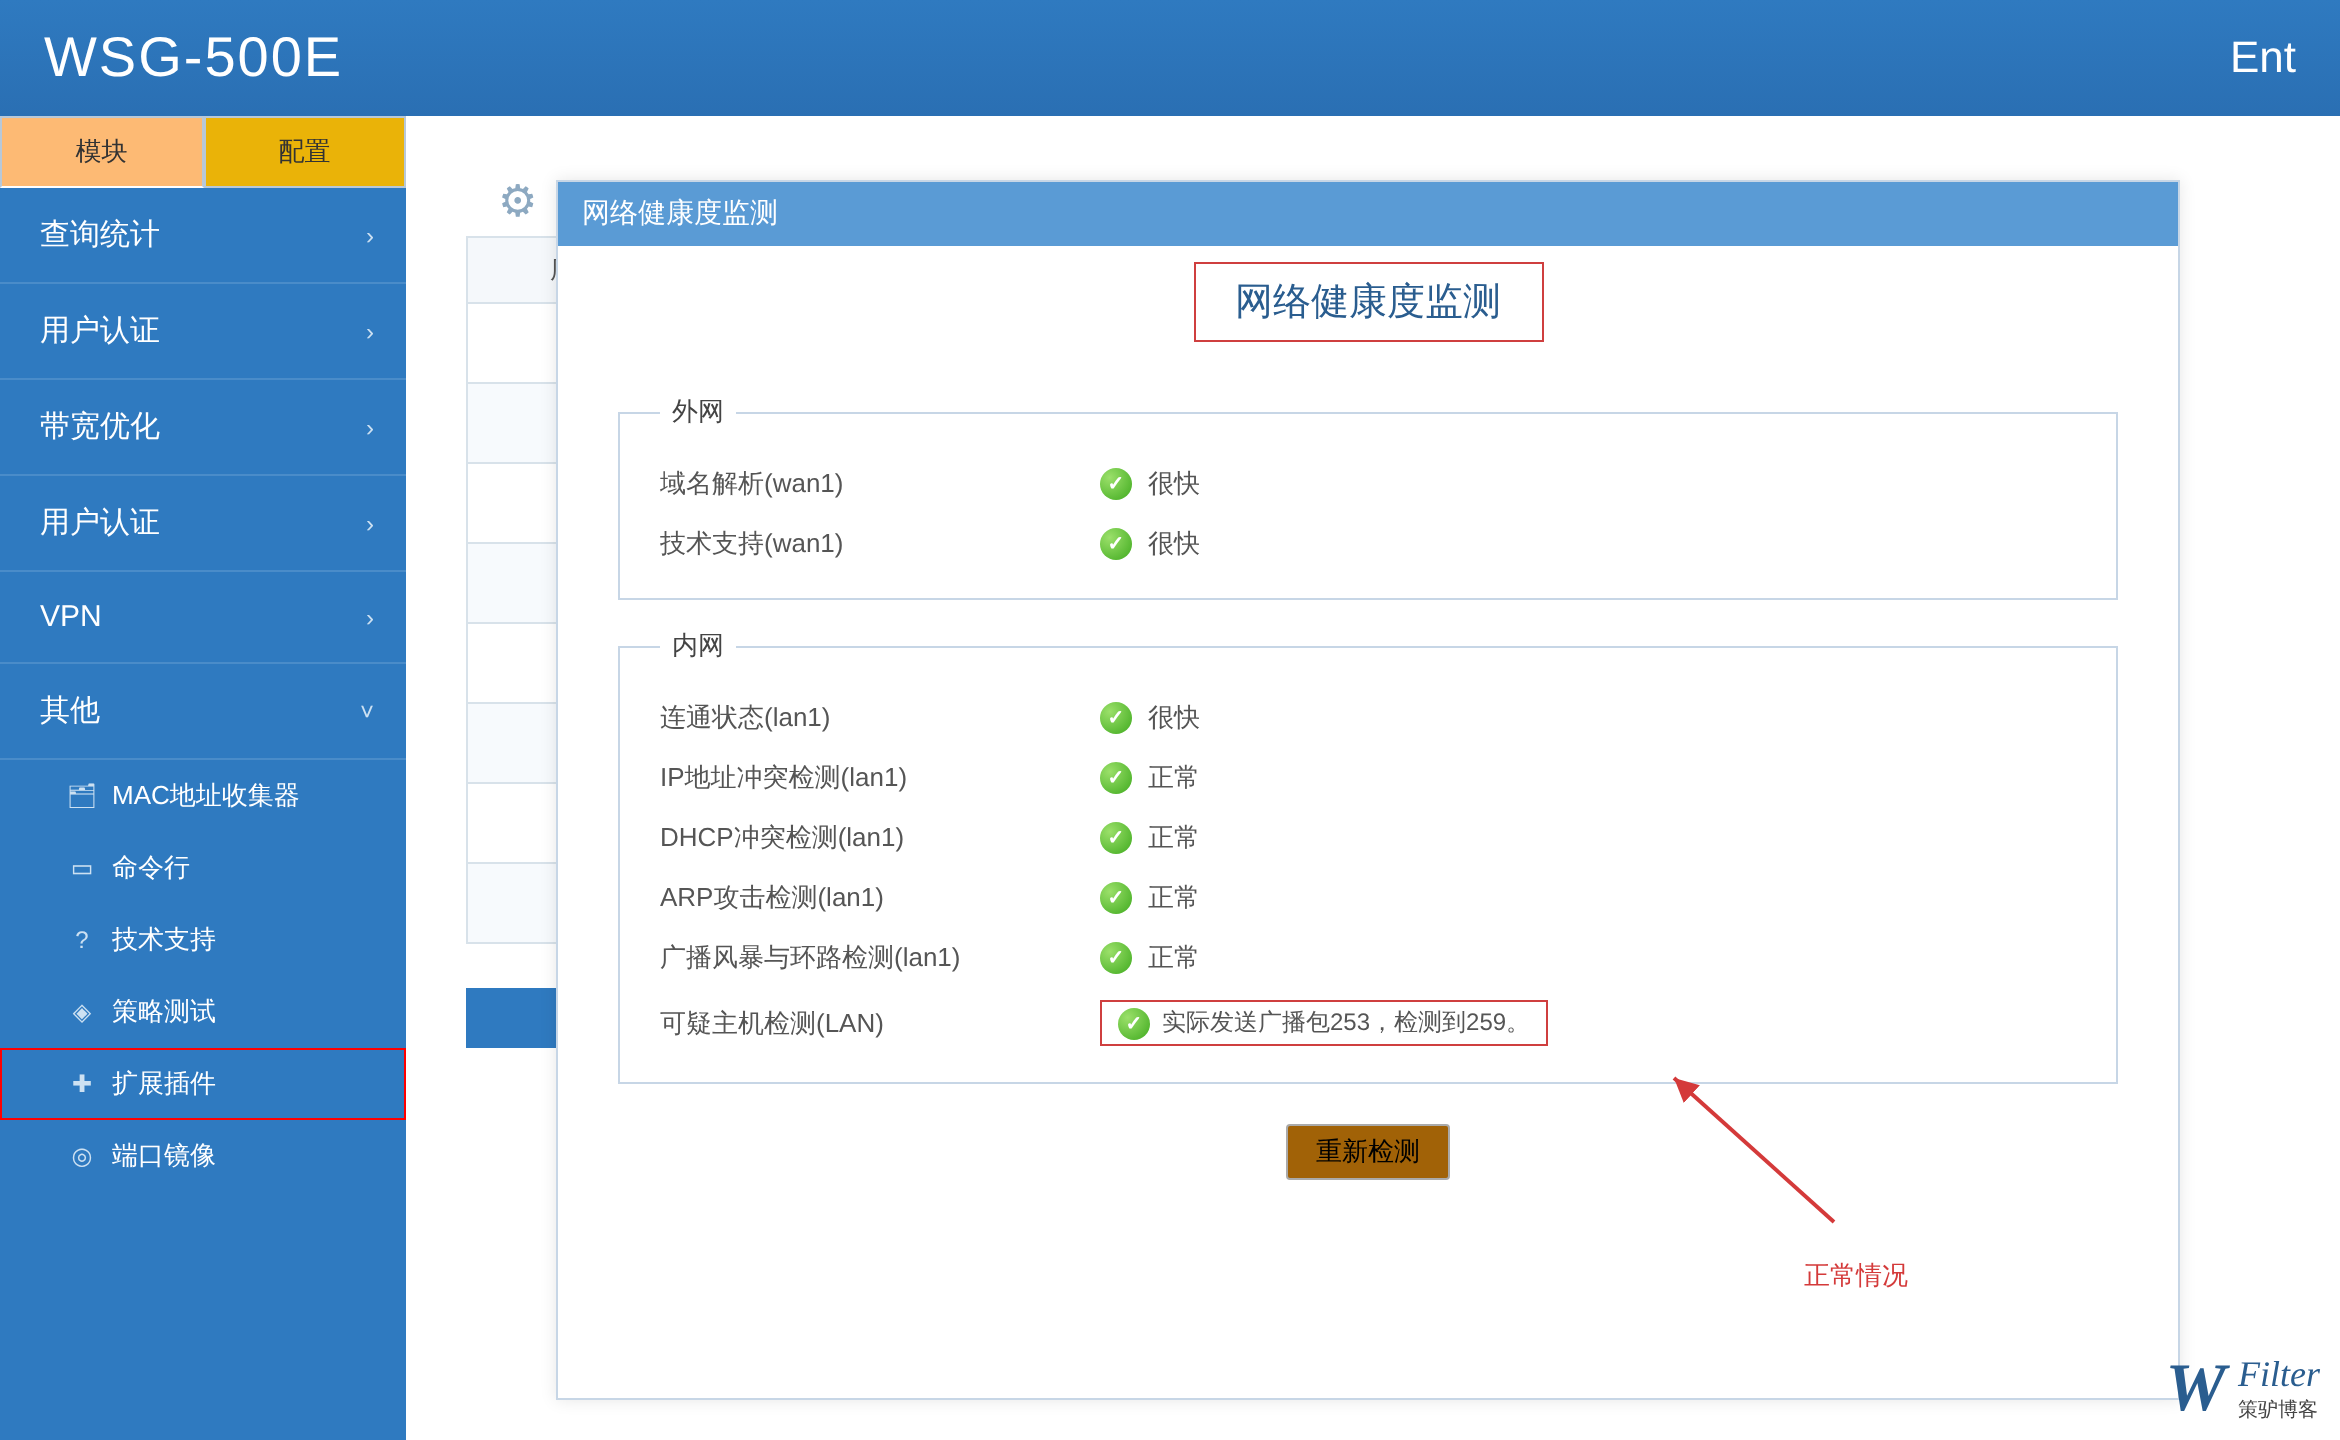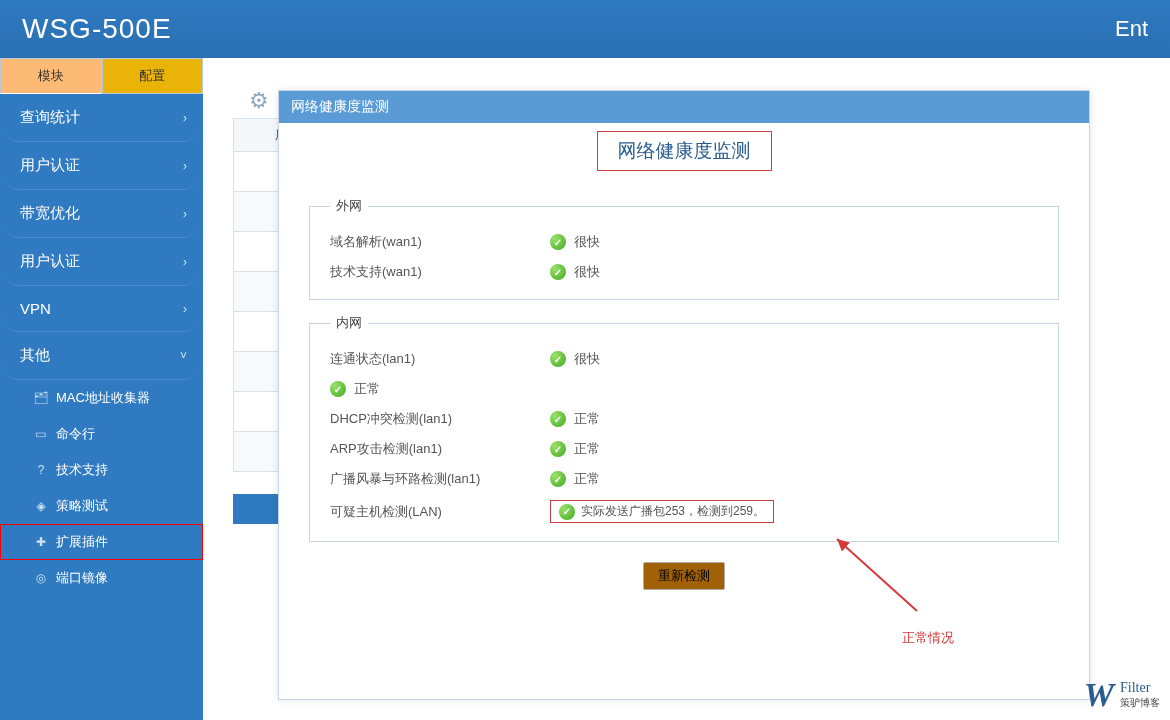--- a/index.html
+++ b/index.html
@@ -9,21 +9,21 @@
 .header .title { font-size: 28px; font-weight: 300; letter-spacing: 1px; }
 .header .right { font-size: 22px; }
 
 .container { display: flex; height: calc(720px - 58px); }
 
 .sidebar { width: 203px; background: #2f7ac0; color: #fff; position: relative; }
 .tabs { display: flex; background: #d7e4f0; }
 .tab { flex: 1; text-align: center; padding: 8px 0; font-size: 13px; cursor: pointer; background: #eab308; color: #333; border: 1px solid #b8c8d8; }
 .tab.active { background: #fdba74; border-bottom-color: #fff; }
 
-.nav-item { padding: 14px 20px; border-bottom: 1px solid #4a8cc9; font-size: 15px; cursor: pointer; position: relative; border-radius: 21px; }
+.nav-item { padding: 14px 20px; border-bottom: 1px solid #4a8cc9; font-size: 15px; cursor: pointer; position: relative; }
 .nav-item .chev { position: absolute; right: 16px; top: 50%; transform: translateY(-50%); font-size: 12px; color: #cde1f2; }
 .nav-sub { padding: 9px 20px 9px 34px; font-size: 13px; cursor: pointer; display: flex; align-items: center; gap: 8px; }
 .nav-sub.active { outline: 1px solid #ff0000; outline-offset: -1px; }
 .nav-sub .ico { width: 14px; height: 14px; display: inline-flex; align-items: center; justify-content: center; font-size: 12px; color: #cde1f2; }
 .collapse-handle { position: absolute; right: -10px; top: 370px; width: 10px; height: 50px; background: #a8c9e8; border-radius: 0 4px 4px 0; cursor: pointer; display: flex; align-items: center; justify-content: center; font-size: 9px; color: #2f7ac0; }
 
 .content { flex: 1; background: #fff; padding: 20px 0 0 0; position: relative; }
 .bg-table { position: absolute; left: 30px; top: 60px; width: 110px; z-index: 0; }
 .bg-label { position: absolute; left: 38px; top: 76px; color: #555; font-size: 13px; z-index: 0; }
 .bg-header { height: 34px; background: #f5f8fb; border: 1px solid #d8e2ea; display: flex; align-items: center; justify-content: center; color: #555; font-size: 13px; }
@@ -46,21 +46,21 @@
 .ok-dot { width: 16px; height: 16px; border-radius: 50%; background: radial-gradient(circle at 30% 30%, #9be06a, #3faa1e); display: inline-flex; align-items: center; justify-content: center; color: #fff; font-size: 10px; font-weight: bold; }
 .detail-box { border: 1px solid #cf3f3f; padding: 2px 8px; font-size: 12px; display: flex; align-items: center; gap: 6px; }
 
 .recheck-btn { margin-top: 6px; padding: 4px 14px; background: #a16207; border: 1px solid #aaa; border-radius: 2px; font-size: 13px; cursor: pointer; }
 
 .annot { position: absolute; right: 135px; bottom: 52px; color: #d43a3a; font-size: 13px; }
 .arrow-svg { position: absolute; right: 152px; bottom: 78px; pointer-events: none; }
 
 .brand { position: absolute; right: 10px; bottom: 6px; display: flex; align-items: center; gap: 6px; font-family: Georgia, serif; color: #2a5d8f; z-index: 5; }
 .brand .w { font-size: 34px; font-weight: bold; font-style: italic; }
-.brand .txt { font-size: 14px; line-height: 1.1; }
+.brand .txt { font-size: 18px; line-height: 1.1; font-style: italic; }
 .brand .sub { font-size: 10px; color: #444; font-family: "KaiTi", serif; }
 </style>
 </head>
 <body>
 
 <div class="header">
   <div class="title">WSG-500E</div>
   <div class="right">Ent</div>
 </div>
 
@@ -145,20 +145,21 @@
         <fieldset>
           <legend>内网</legend>
           <div class="row">
               <div class="lbl">连通状态(lan1)</div>
               <div class="stat">
                 <span class="ok-dot">✓</span>
                 <span>很快</span>
               </div>
             </div>
           <div class="row">
+              <div class="lbl">IP地址冲突检测(lan1)</div>
               <div class="stat">
                 <span class="ok-dot">✓</span>
                 <span>正常</span>
               </div>
             </div>
           <div class="row">
               <div class="lbl">DHCP冲突检测(lan1)</div>
               <div class="stat">
                 <span class="ok-dot">✓</span>
                 <span>正常</span>

